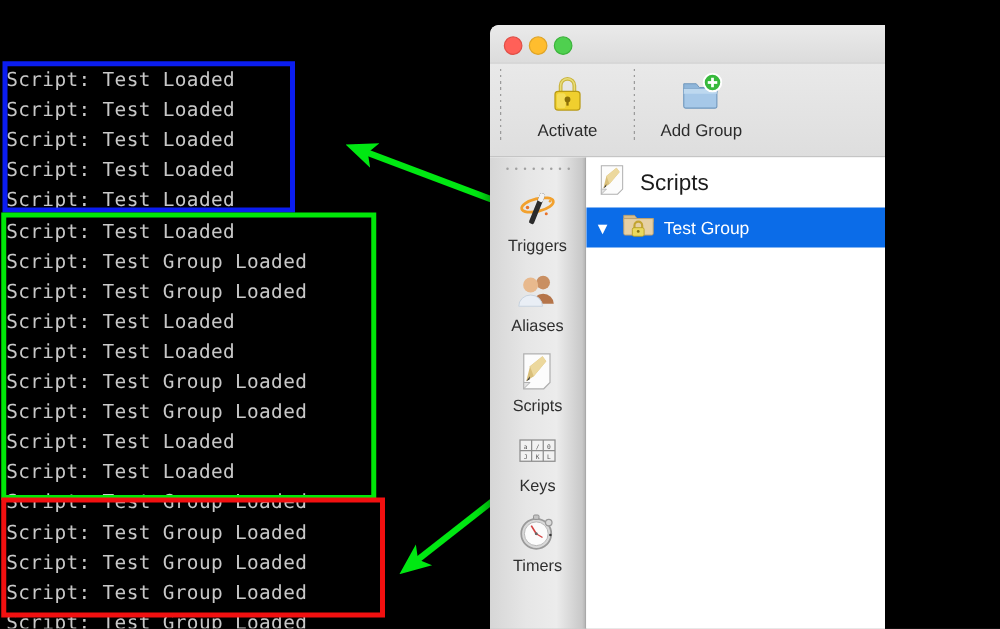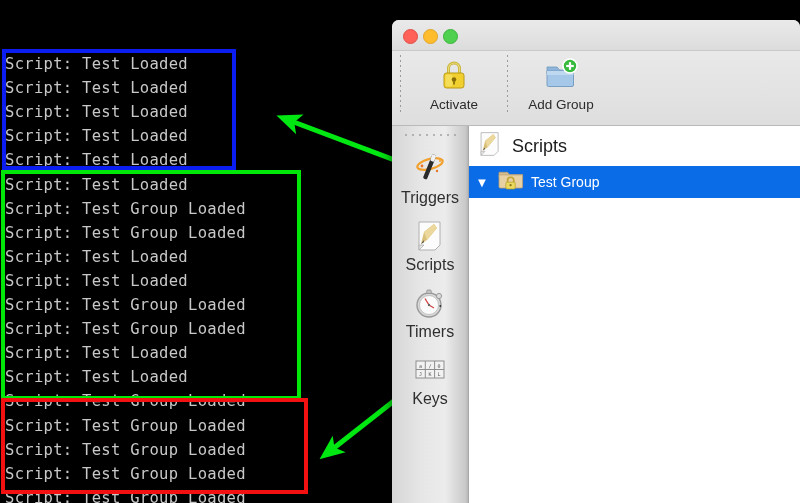--- a/index.html
+++ b/index.html
@@ -2,21 +2,21 @@
 <html><head>
 <meta charset="utf-8">
 <style>
   html, body {
     margin: 0;
     padding: 0;
     background: #000;
   }
   #root {
     position: relative;
-    width: 800px;
+    width: 708px;
     height: 503px;
     overflow: hidden;
     background: #000000;
     font-family: "Liberation Sans", sans-serif;
   }
 
   
   #terminal {
     position: absolute;
     left: 0; top: 0;
@@ -153,21 +153,21 @@
     margin-top: 10px;
     text-align: center;
   }
   .side-icon {
     height: 38px;
     display: flex;
     align-items: center;
     justify-content: center;
   }
   .side-label {
-    font-size: 16px;
+    font-size: 13px;
     color: #2f2f2f;
     margin-top: 1px;
   }
 
   
   #list-pane {
     flex: 1;
     background: #ffffff;
     position: relative;
     overflow: hidden;
@@ -329,67 +329,79 @@
               <rect x="16.5" y="2" width="4.2" height="26" rx="1.4" fill="#2b2b2b" transform="rotate(22 19 15)"></rect>
               <rect x="16.5" y="2" width="4.2" height="7" rx="1.4" fill="#f2f2f2" transform="rotate(22 19 15)"></rect>
               <circle cx="11" cy="14" r="1.4" fill="#e8732a"></circle>
               <circle cx="26" cy="19" r="1.2" fill="#e8732a"></circle>
               <circle cx="29" cy="9" r="1" fill="#f2a12e"></circle>
             </svg>
           </div>
           <div class="side-label">Triggers</div>
         </div>
 
+        <div class="side-item">
+          <div class="side-icon">
+            <svg width="38" height="32" viewBox="0 0 38 32">
+              <circle cx="23.5" cy="9" r="5.5" fill="#c98f62"></circle>
+              <path d="M15 26 a8.5 8 0 0 1 17 0 Z" fill="#b5754a"></path>
+              <circle cx="13.5" cy="11" r="6" fill="#e8b98d"></circle>
+              <path d="M4 28 a9.5 9 0 0 1 19 0 Z" fill="#e9eef5"></path>
+              <path d="M4 28 a9.5 9 0 0 1 19 0 Z" fill="none" stroke="#c7d2de" stroke-width="0.8"></path>
+            </svg>
+          </div>
+          <div class="side-label">Aliases</div>
+        </div>
 
         <div class="side-item">
           <div class="side-icon">
             <svg width="32" height="34" viewBox="0 0 32 34">
               <path d="M5 3 h21 v23 l-5 5 h-16 Z" fill="#fcfcfc" stroke="#b0b0b0" stroke-width="1"></path>
               <path d="M5 31 l5 -5 h-5 Z" fill="#e4e4e4" stroke="#b0b0b0" stroke-width="0.8"></path>
               <polygon points="7,25 10,13 20,5 23,9 13,21" fill="#d9bf7a"></polygon>
               <polygon points="10,13 20,5 23,9 13,21" fill="#ecd89d"></polygon>
               <polygon points="7,25 9.6,23.6 10,21" fill="#3a3a3a"></polygon>
             </svg>
           </div>
           <div class="side-label">Scripts</div>
-        </div>
-
-        <div class="side-item">
-          <div class="side-icon">
-            <svg width="36" height="36" viewBox="0 0 36 36">
-              <circle cx="17" cy="20" r="12" fill="#d8d8d8" stroke="#9a9a9a" stroke-width="1.4"></circle>
-              <circle cx="17" cy="20" r="9.5" fill="#fbfbfb" stroke="#b9b9b9" stroke-width="0.8"></circle>
-              <line x1="17" y1="20" x2="13" y2="13.5" stroke="#d24040" stroke-width="1.3"></line>
-              <line x1="17" y1="20" x2="22" y2="23" stroke="#d24040" stroke-width="1.1"></line>
-              <circle cx="17" cy="20" r="1.2" fill="#666"></circle>
-              <rect x="14.8" y="5" width="4.4" height="3.5" rx="1" fill="#c4c4c4" stroke="#919191" stroke-width="0.8"></rect>
-              <circle cx="27" cy="11" r="2.6" fill="#dadada" stroke="#9a9a9a" stroke-width="1"></circle>
-              <circle cx="28.3" cy="21" r="1" fill="#333"></circle>
-            </svg>
-          </div>
-          <div class="side-label">Timers</div>
         </div>
 
         <div class="side-item">
           <div class="side-icon">
             <svg width="40" height="26" viewBox="0 0 40 26">
               <rect x="6" y="4" width="28" height="17" fill="#f2f2f2" stroke="#8d8d8d" stroke-width="1"></rect>
               <line x1="6" y1="12.5" x2="34" y2="12.5" stroke="#8d8d8d" stroke-width="1"></line>
               <line x1="15.3" y1="4" x2="15.3" y2="21" stroke="#8d8d8d" stroke-width="1"></line>
               <line x1="24.6" y1="4" x2="24.6" y2="21" stroke="#8d8d8d" stroke-width="1"></line>
               <text x="9" y="11" font-family="DejaVu Sans Mono, monospace" font-size="5" fill="#555">a</text>
               <text x="18.5" y="11" font-family="DejaVu Sans Mono, monospace" font-size="5" fill="#555">/</text>
               <text x="27.5" y="11" font-family="DejaVu Sans Mono, monospace" font-size="5" fill="#555">0</text>
               <text x="9" y="19" font-family="DejaVu Sans Mono, monospace" font-size="5" fill="#555">J</text>
               <text x="18.5" y="19" font-family="DejaVu Sans Mono, monospace" font-size="5" fill="#555">K</text>
               <text x="27.5" y="19" font-family="DejaVu Sans Mono, monospace" font-size="5" fill="#555">L</text>
             </svg>
           </div>
           <div class="side-label">Keys</div>
         </div>
+
+        <div class="side-item">
+          <div class="side-icon">
+            <svg width="36" height="36" viewBox="0 0 36 36">
+              <circle cx="17" cy="20" r="12" fill="#d8d8d8" stroke="#9a9a9a" stroke-width="1.4"></circle>
+              <circle cx="17" cy="20" r="9.5" fill="#fbfbfb" stroke="#b9b9b9" stroke-width="0.8"></circle>
+              <line x1="17" y1="20" x2="13" y2="13.5" stroke="#d24040" stroke-width="1.3"></line>
+              <line x1="17" y1="20" x2="22" y2="23" stroke="#d24040" stroke-width="1.1"></line>
+              <circle cx="17" cy="20" r="1.2" fill="#666"></circle>
+              <rect x="14.8" y="5" width="4.4" height="3.5" rx="1" fill="#c4c4c4" stroke="#919191" stroke-width="0.8"></rect>
+              <circle cx="27" cy="11" r="2.6" fill="#dadada" stroke="#9a9a9a" stroke-width="1"></circle>
+              <circle cx="28.3" cy="21" r="1" fill="#333"></circle>
+            </svg>
+          </div>
+          <div class="side-label">Timers</div>
+        </div>
       </div>
 
       <div id="list-pane">
 
         <div class="list-header">
           <span>
             <svg width="26" height="28" viewBox="0 0 32 34">
               <path d="M5 3 h21 v23 l-5 5 h-16 Z" fill="#fcfcfc" stroke="#b0b0b0" stroke-width="1"></path>
               <path d="M5 31 l5 -5 h-5 Z" fill="#e4e4e4" stroke="#b0b0b0" stroke-width="0.8"></path>
               <polygon points="7,25 10,13 20,5 23,9 13,21" fill="#d9bf7a"></polygon>

